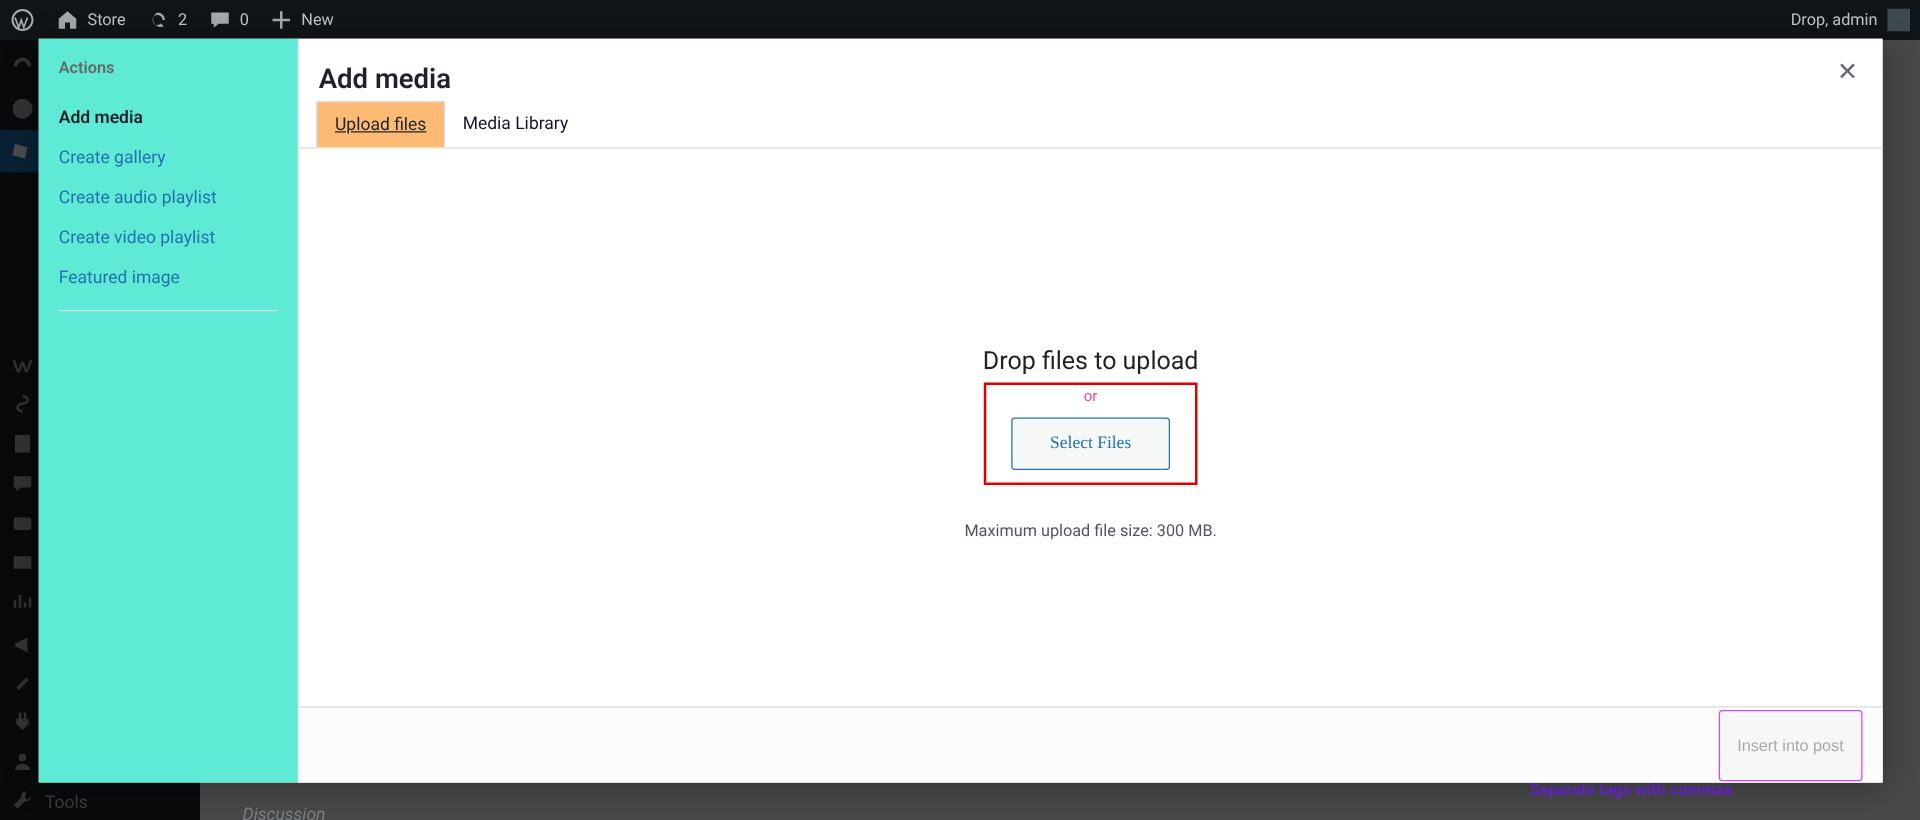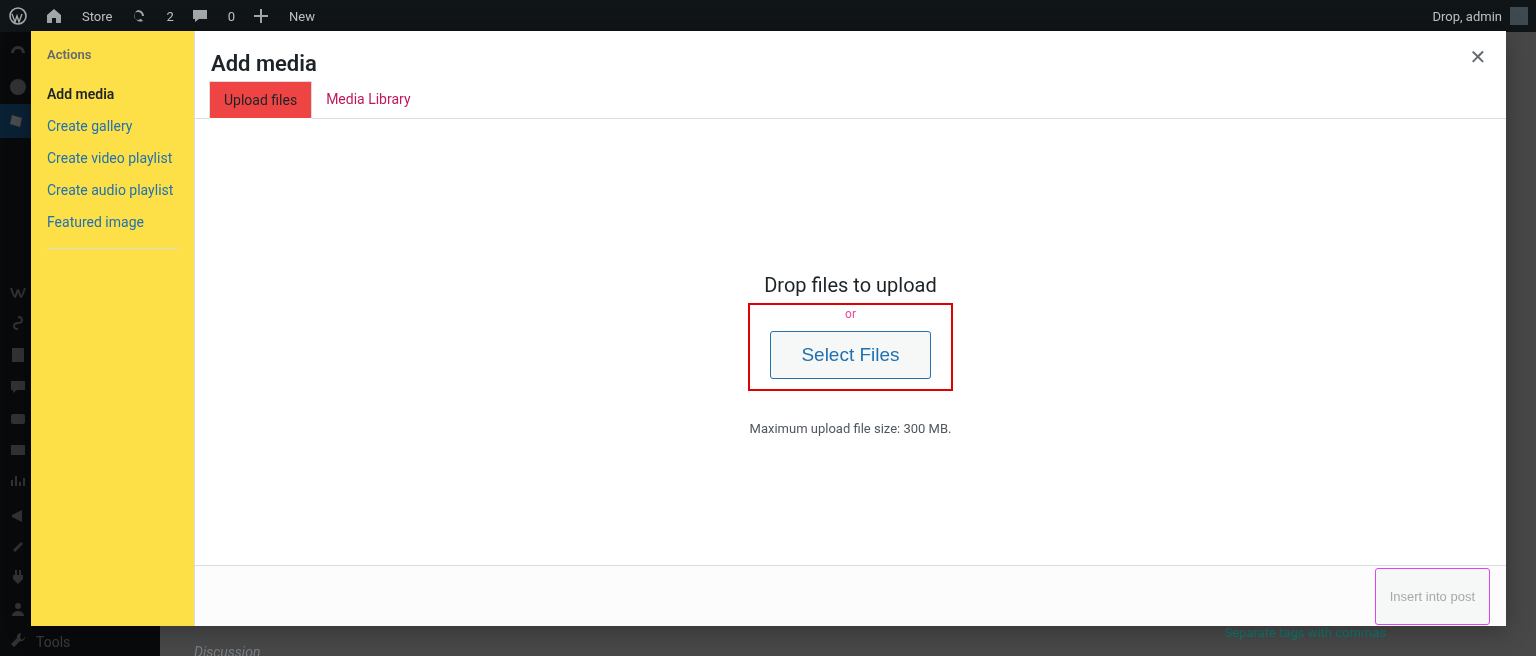--- a/index.html
+++ b/index.html
@@ -27,21 +27,21 @@
     font-size: 13px;
     justify-content: space-between;
     padding: 0 8px 0 0;
   }
   .admin-bar-left { display: flex; align-items: center; height: 100%; }
   .admin-bar-item {
     padding: 0 8px;
     display: flex;
     align-items: center;
     height: 100%;
-    gap: 18px;
+    gap: 6px;
     color: #c3c4c7;
   }
   .admin-bar-item svg { width: 20px; height: 20px; fill: #a7aaad; }
   .admin-bar-right { display: flex; align-items: center; gap: 8px; }
   .avatar-box { width: 18px; height: 18px; background: #3f4a50; }
 
   
   .admin-sidebar {
     position: absolute;
     top: 32px; left: 0; bottom: 0;
@@ -91,22 +91,23 @@
   .backdrop {
     position:absolute;
     top:32px; left:0; right:0; bottom:0;
     background: rgba(0,0,0,0.7);
     z-index: 2;
   }
   .bg-hint-tags {
     position:absolute;
     right: 150px;
     bottom: 16px;
-    color:#0f766e;
+    color:#6d28d9;
     font-size:13px;
+    font-weight:bold;
   }
   .bg-hint-discussion{
     position:absolute;
     left: 194px;
     bottom: -4px;
     color:#7a7f84;
     font-size:14px;
     font-style: italic;
   }
 
@@ -117,23 +118,23 @@
     left: 31px;
     right: 30px;
     bottom: 30px;
     background: #fcfcfc;
     z-index: 3;
     display: flex;
     box-shadow: 0 3px 25px rgba(0,0,0,0.3);
   }
 
   .modal-sidebar {
-    width: 164px;
+    width: 208px;
     border-right: 1px solid #dcdcde;
-    background: #fde047;
+    background: #5eead4;
     padding: 16px 16px;
   }
   .modal-sidebar h3 {
     font-size: 13px;
     font-weight: 600;
     color: #646970;
     margin-bottom: 16px;
     text-transform: none;
   }
   .modal-sidebar .action {
@@ -183,32 +184,33 @@
   .tabs::after{
     content:"";
     position:absolute;
     left:0; right:0; bottom:0;
     border-bottom:1px solid #dcdcde;
     z-index:0;
   }
   .tab {
     padding: 10px 14px;
     font-size:14px;
-    color:#be185d;
+    color:#0f172a;
     cursor:pointer;
     position:relative;
     z-index:1;
   }
   .tab.active {
     border:1px solid #dcdcde;
     border-bottom:1px solid #fff;
-    background:#ef4444;
+    background:#fdba74;
     color:#1d2327;
     border-radius: 0;
     margin-left: -2px;
+    text-decoration: underline;
   }
 
   .content-area {
     flex:1;
     display:flex;
     align-items:center;
     justify-content:center;
     position:relative;
     border-bottom: 1px solid #dcdcde;
   }
@@ -228,23 +230,24 @@
   .or-text {
     font-size: 12px;
     color:#ec4899;
     margin-bottom: 10px;
   }
   .select-btn {
     border:1px solid #2271b1;
     background:#f6f7f7;
     color:#2271b1;
     padding: 12px 30px;
-    font-size:19px;
+    font-size:14px;
     cursor:pointer;
     border-radius:3px;
+    font-family:Liberation Serif, serif;
   }
   .max-text {
     font-size:13px;
     color:#50575e;
     margin-top: 30px;
   }
 
   .modal-footer {
     height: 60px;
     display:flex;
@@ -398,22 +401,22 @@
 <div class="backdrop">
   <div class="bg-hint-tags">Separate tags with commas</div>
   <div class="bg-hint-discussion">Discussion</div>
 </div>
 
 <div class="modal">
   <div class="modal-sidebar">
     <h3>Actions</h3>
     <span class="action active">Add media</span>
     <span class="action">Create gallery</span>
+    <span class="action">Create audio playlist</span>
     <span class="action">Create video playlist</span>
-    <span class="action">Create audio playlist</span>
     <span class="action">Featured image</span>
     <div class="sep"></div>
   </div>
 
   <div class="modal-main">
     <div class="modal-close">
       <span>✕</span>
     </div>
     <div class="modal-title">Add media</div>
     <div class="tabs">

